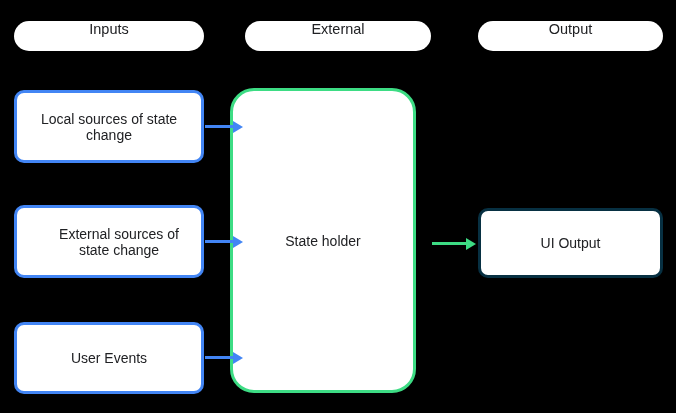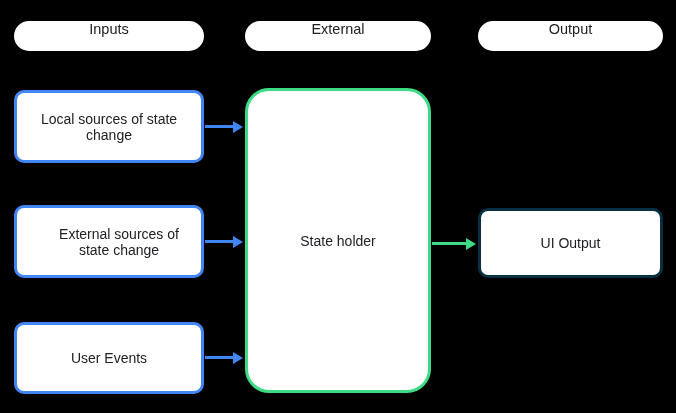--- a/index.html
+++ b/index.html
@@ -42,21 +42,21 @@
     padding: 0 12px;
   }
   .input-box {
     left: 14px;
     width: 190px;
     height: 73px;
     border: 3px solid var(--blue, #4285F4);
     border-radius: 10px;
   }
   .state-holder {
-    left: 245px;
+    left: 230px;
     top: 88px;
     width: 186px;
     height: 305px;
     border: 3px solid var(--green, #3DDC84);
     border-radius: 24px;
   }
   .output-box {
     left: 478px;
     top: 208px;
     width: 185px;

